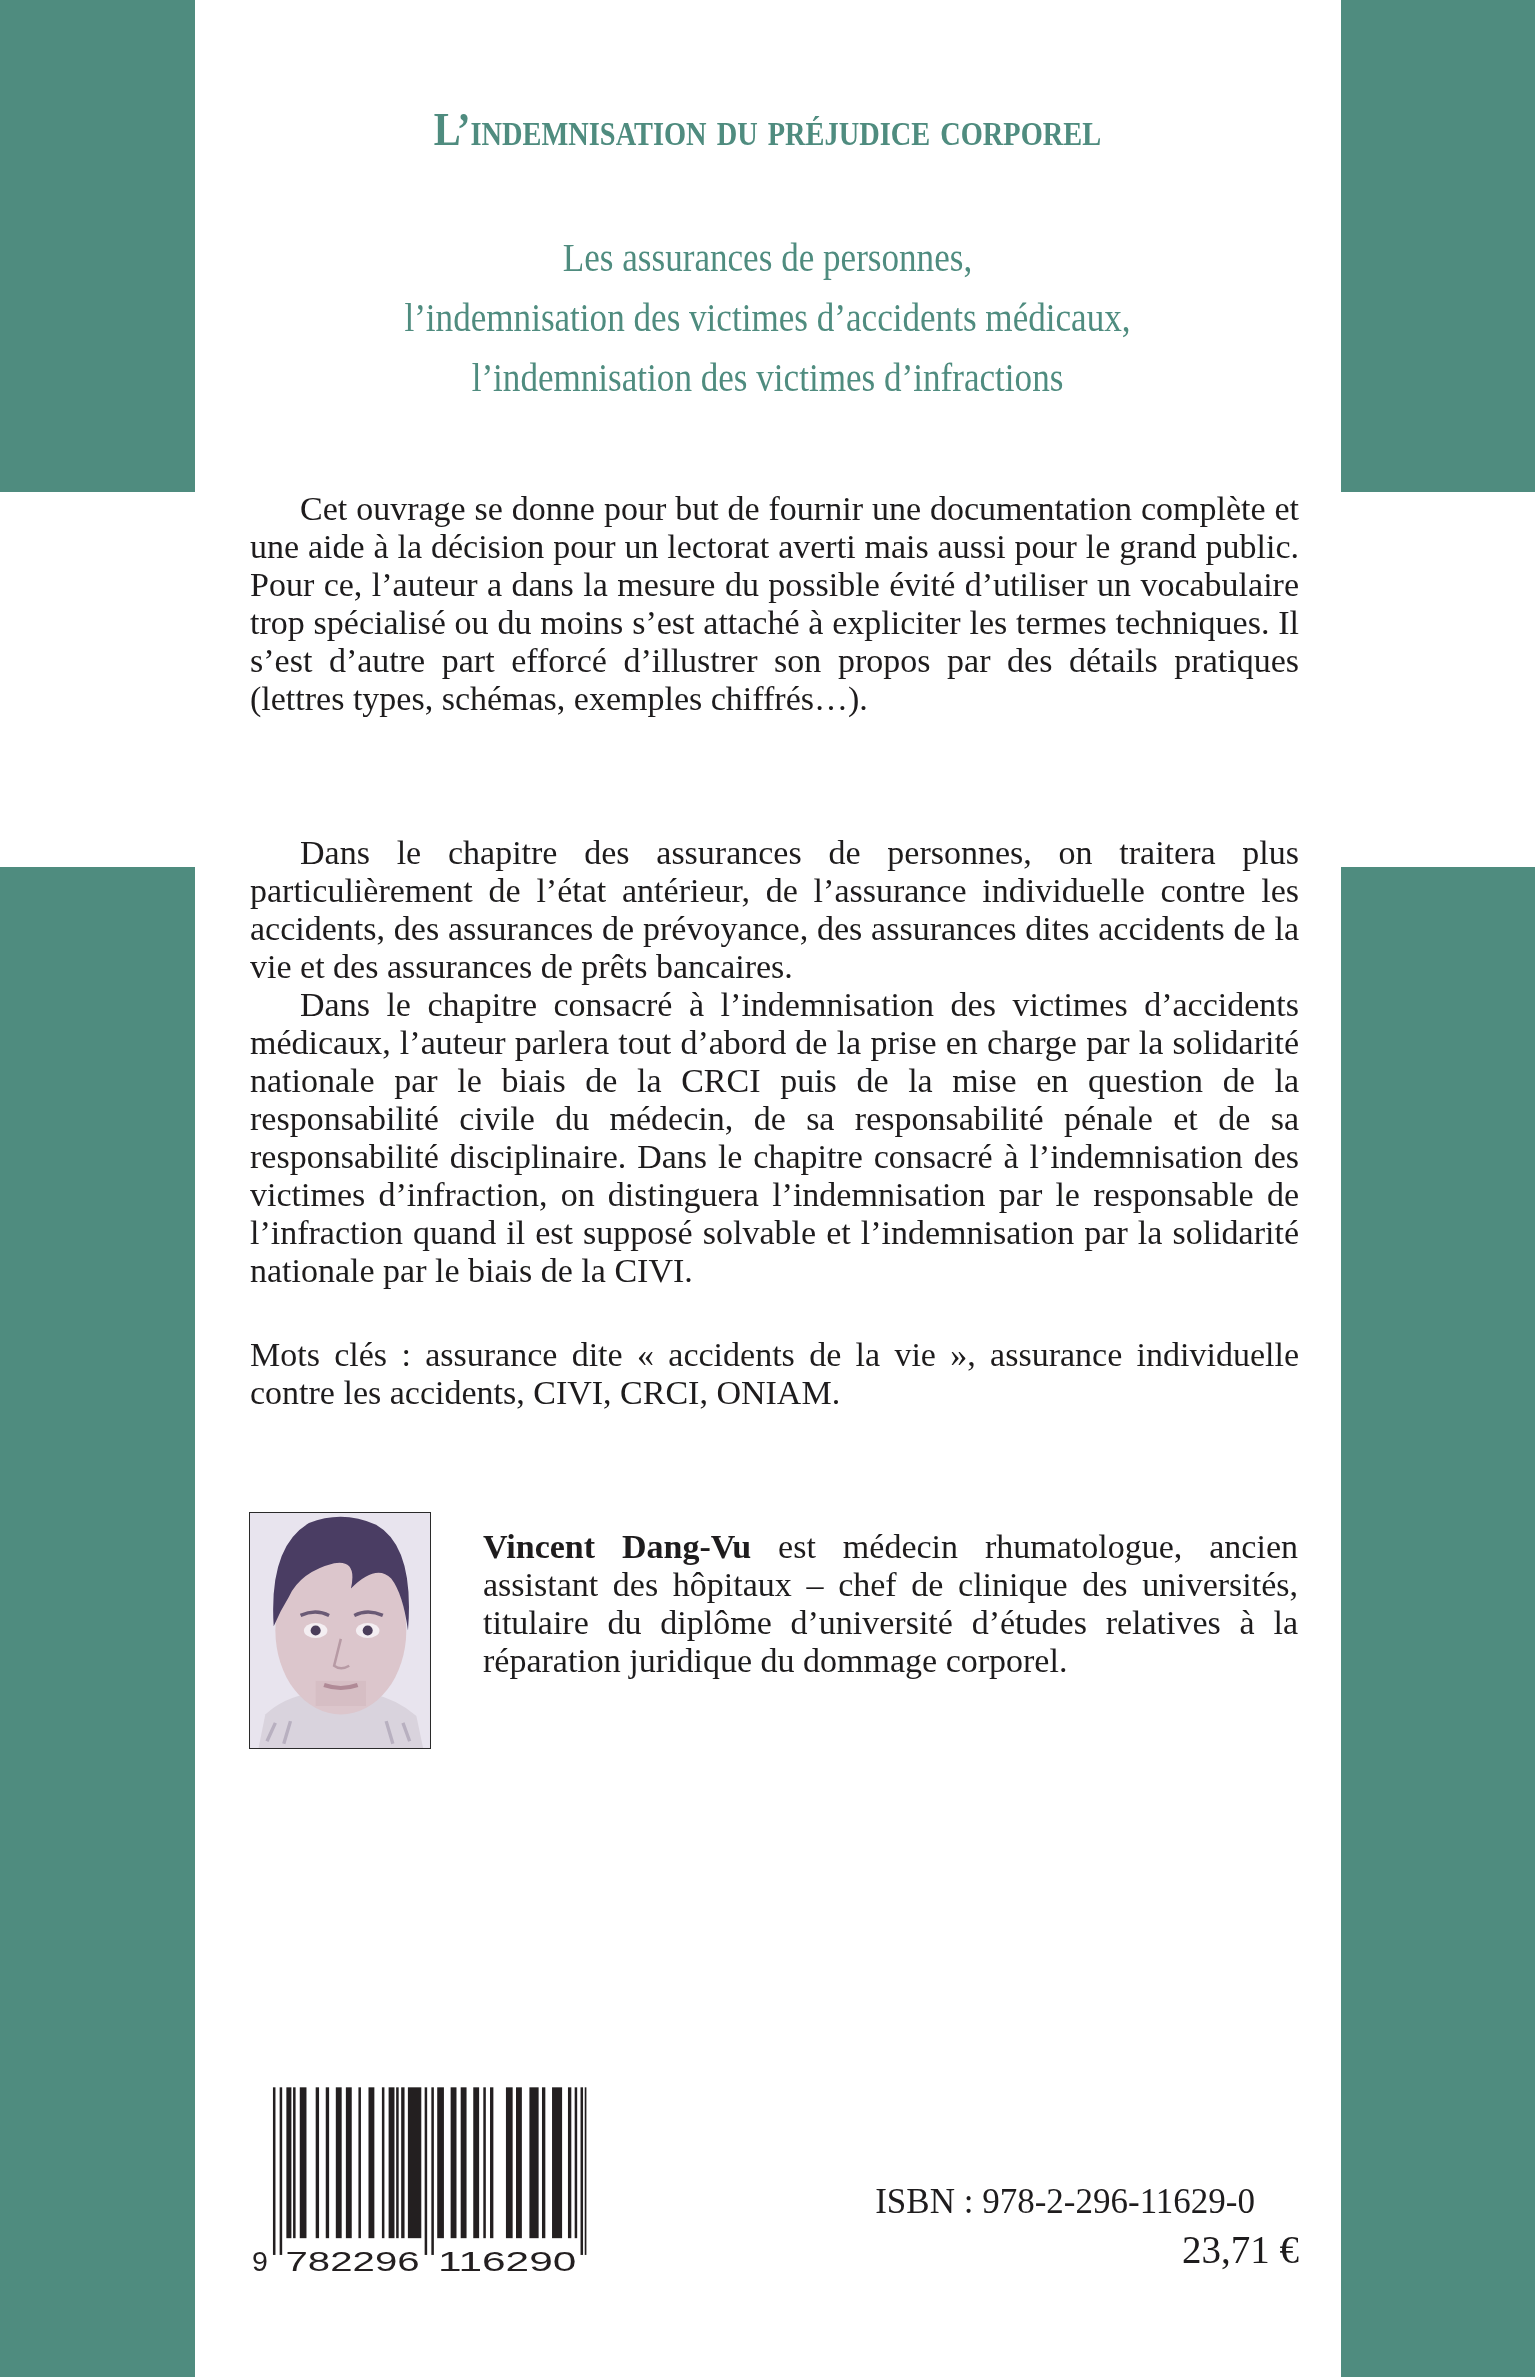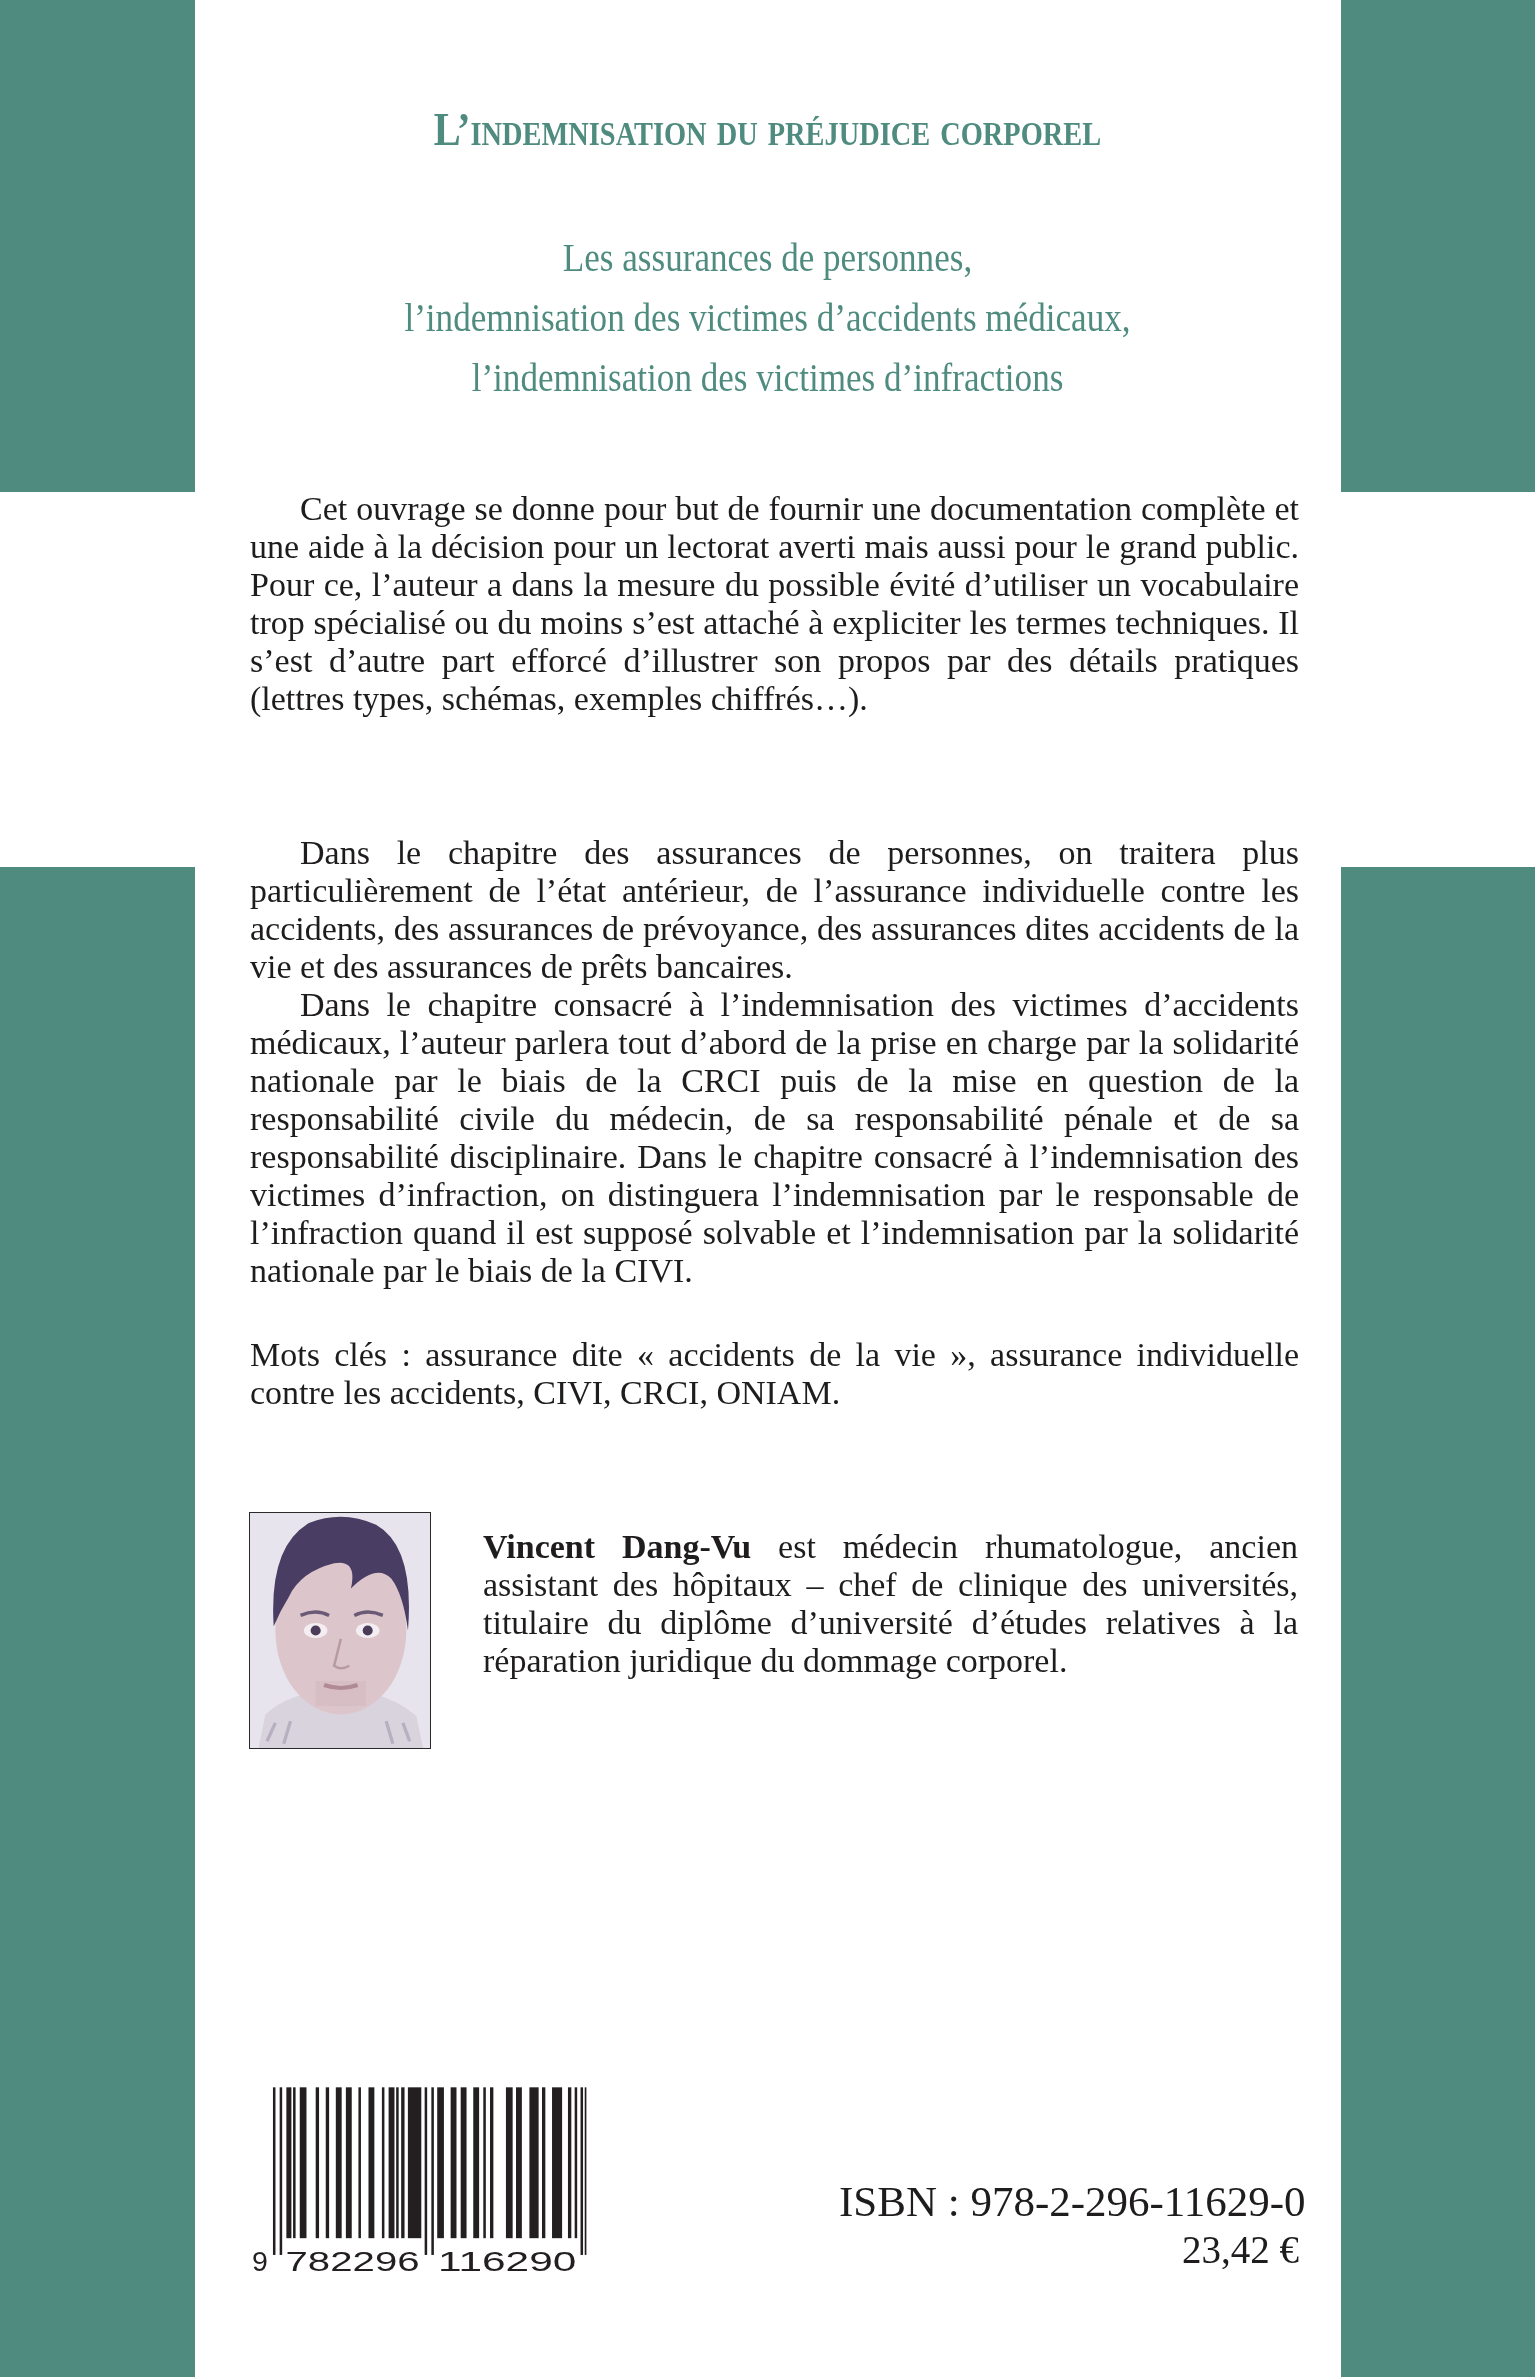--- a/index.html
+++ b/index.html
@@ -28,22 +28,22 @@
   #keywords p { text-indent: 0; }
 
   .photo { position: absolute; left: 249px; top: 1512px; width: 180px; height: 235px;
            border: 0.8px solid #2a2a2a; overflow: hidden;
            background: linear-gradient(180deg, #e9e6f0 0%, #e4dde6 100%); }
   .bio { position: absolute; left: 483px; top: 1528px; width: 815px; font-size: 34px; line-height: 38px;
          text-align: justify; }
   .bio b { font-weight: bold; }
 
   .barcode { position: absolute; left: 252px; top: 2072px; width: 352px; height: 210px; }
-  .isbn { position: absolute; left: 839px; width: 451px; top: 2181px; text-align: right;
-          font-size: 43px; line-height: 42px; white-space: nowrap; }
+  .isbn { position: absolute; left: 804px; width: 451px; top: 2181px; text-align: right;
+          font-size: 35px; line-height: 42px; white-space: nowrap; }
   .price { position: absolute; left: 839px; width: 460px; top: 2226px; text-align: right;
            font-size: 39px; line-height: 47px; white-space: nowrap; }
 </style>
 </head>
 <body>
 
 <div class="bar" id="bar-tl"></div>
 <div class="bar" id="bar-bl"></div>
 <div class="bar" id="bar-tr"></div>
 <div class="bar" id="bar-br"></div>
@@ -131,14 +131,14 @@
     <rect x="397" y="18" width="2" height="200"></rect>
   </g>
   <g font-family="'Liberation Sans', 'DejaVu Sans', sans-serif" font-size="34" fill="#231f20">
     <text x="0" y="237">9</text>
     <text x="40" y="237" textLength="160" lengthAdjust="spacingAndGlyphs">782296</text>
     <text x="222" y="237" textLength="165" lengthAdjust="spacingAndGlyphs">116290</text>
   </g>
 </svg>
 
 <div class="isbn">ISBN : 978-2-296-11629-0</div>
-<div class="price">23,42 €</div>
+<div class="price">23,71 €</div>
 
 
 </body></html>

